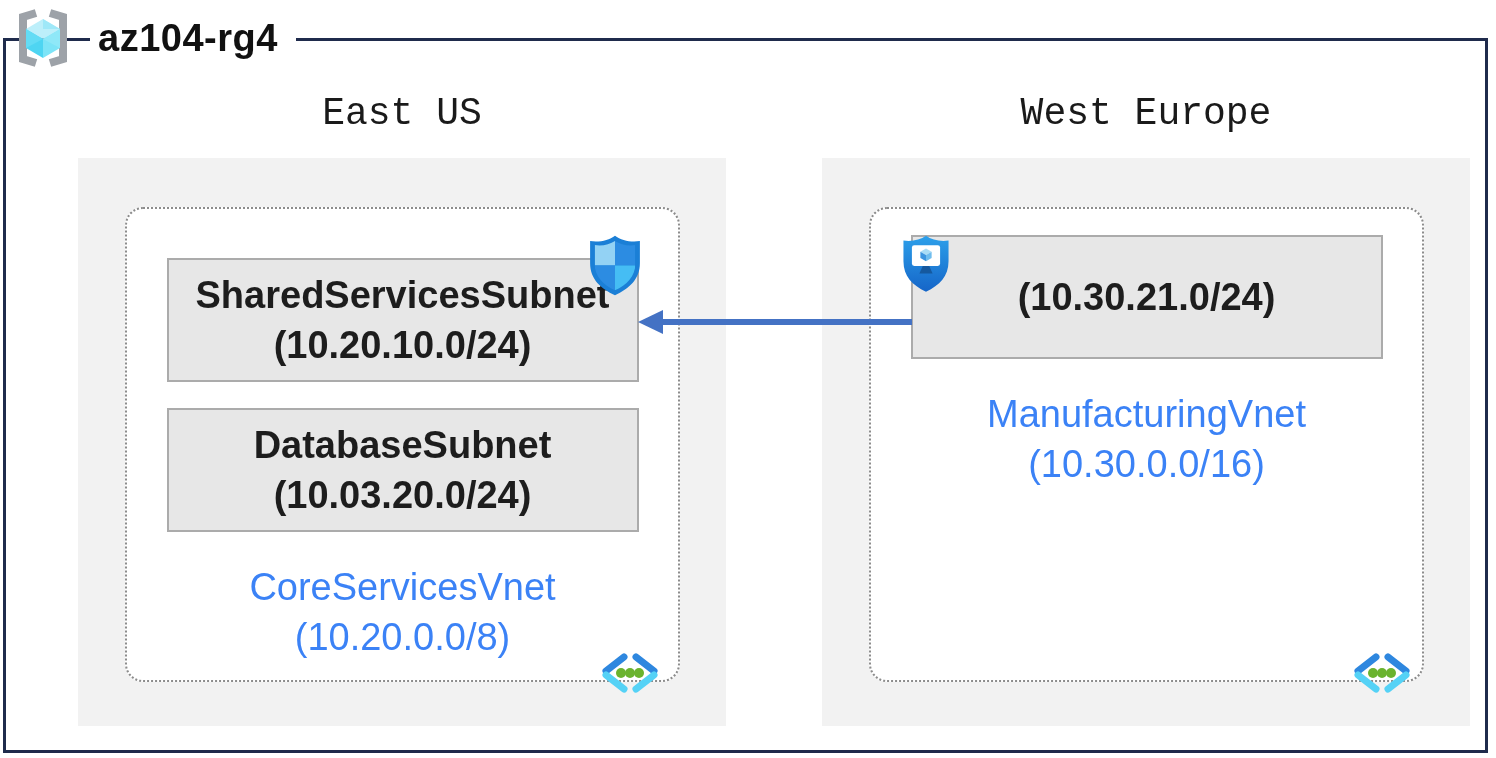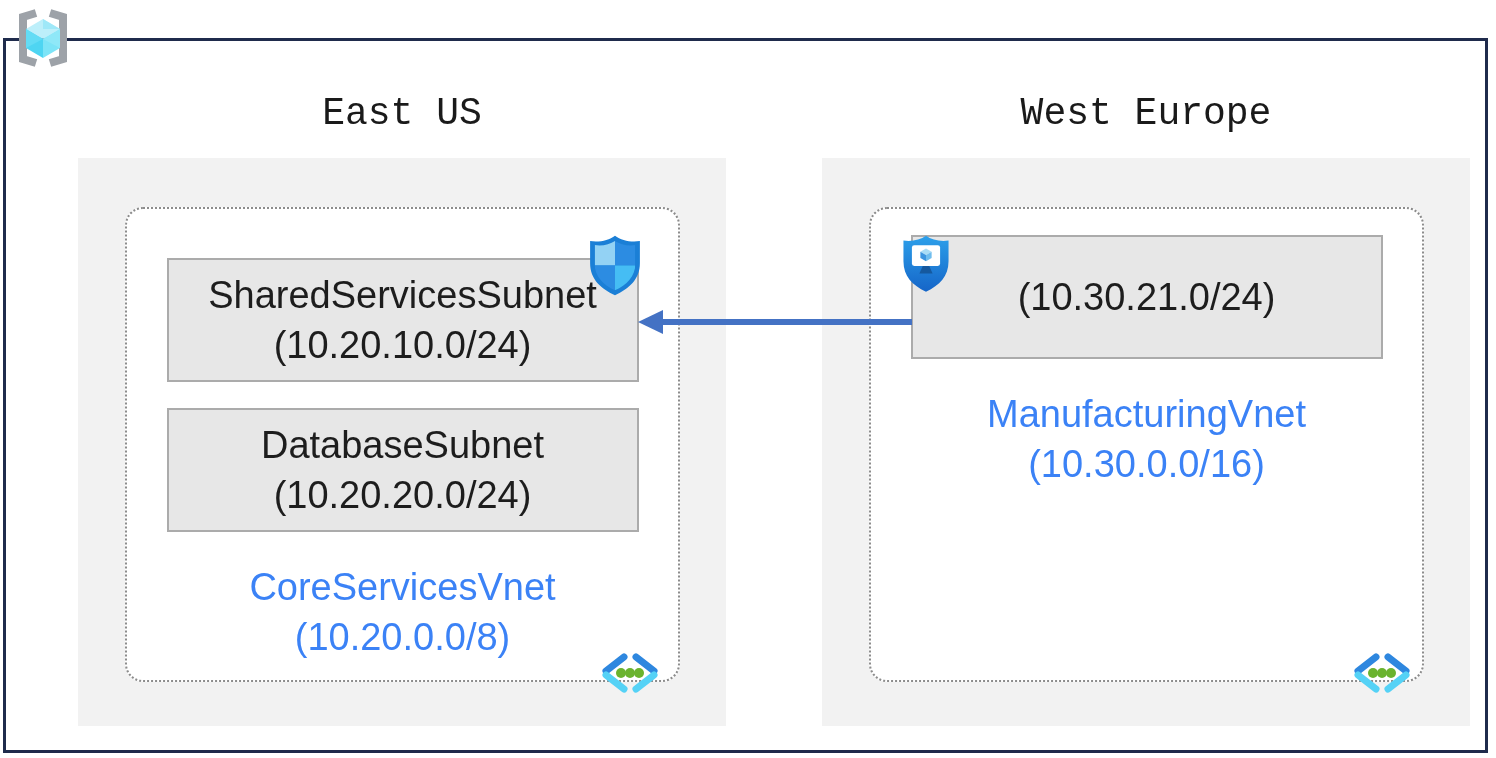--- a/index.html
+++ b/index.html
@@ -32,21 +32,21 @@
     padding:49px 46px 44px 47px;
   }
   .vnet-box{
     position:relative;background:#ffffff;height:475px;box-sizing:border-box;
     border:2px dotted #8c8c8c;border-radius:18px;
   }
   .subnet{
     position:relative;width:472px;height:124px;margin:0 auto;box-sizing:border-box;
     background:#e7e7e7;border:2px solid #ababab;
     display:flex;flex-direction:column;align-items:center;justify-content:center;
-    font-size:38px;line-height:50px;color:#1d1d1d;
+    font-size:38px;line-height:50px;color:#1d1d1d;font-weight:bold;
   }
   .subnet.first{margin-top:49px;}
   .subnet.second{margin-top:26px;}
   .vnet-label{
     margin-top:30px;text-align:center;font-size:38px;line-height:50px;color:#3b82f6;
   }
   .shield{position:absolute;z-index:6;}
   .nsg-shield{left:459px;top:24px;}
   .asg-shield{left:27px;top:24px;}
   .vnet-icon{position:absolute;bottom:-15px;z-index:4;}
@@ -65,35 +65,36 @@
     <svg class="rg-icon" width="66" height="60" viewBox="0 0 66 60">
       <path d="M26 5 L13 9 L13 51 L26 55" fill="none" stroke="#9da2a8" stroke-width="8"></path>
       <path d="M40 5 L53 9 L53 51 L40 55" fill="none" stroke="#9da2a8" stroke-width="8"></path>
       <polygon points="33,11 50,21 33,31 16,21" fill="#bdeffa"></polygon>
       <polygon points="33,11 50,21 33,21" fill="#9fe8f8"></polygon>
       <polygon points="16,21 33,31 33,50 16,40" fill="#4ed5f2"></polygon>
       <polygon points="16,21 33,31 16,40" fill="#63dcf5"></polygon>
       <polygon points="50,21 33,31 33,50 50,40" fill="#7de4f7"></polygon>
       <polygon points="50,21 33,31 50,40" fill="#8fe8f8"></polygon>
     </svg>
+    <span class="rg-label">az104-rg4</span>
   </div>
 
   <div class="column east">
     <div class="region-title">East US</div>
     <div class="region-box">
       <div class="vnet-box">
 
         <div class="subnet first">
           <span>SharedServicesSubnet</span>
           <span>(10.20.10.0/24)</span>
         </div>
 
         <div class="subnet second">
           <span>DatabaseSubnet</span>
-          <span>(10.20.20.0/24)</span>
+          <span>(10.03.20.0/24)</span>
         </div>
 
         <div class="vnet-label">
           <div>CoreServicesVnet</div>
           <div>(10.20.0.0/8)</div>
         </div>
 
         <svg class="shield nsg-shield" width="58" height="64" viewBox="0 0 64 72">
           <defs>
             <clipPath id="nsgClip">

